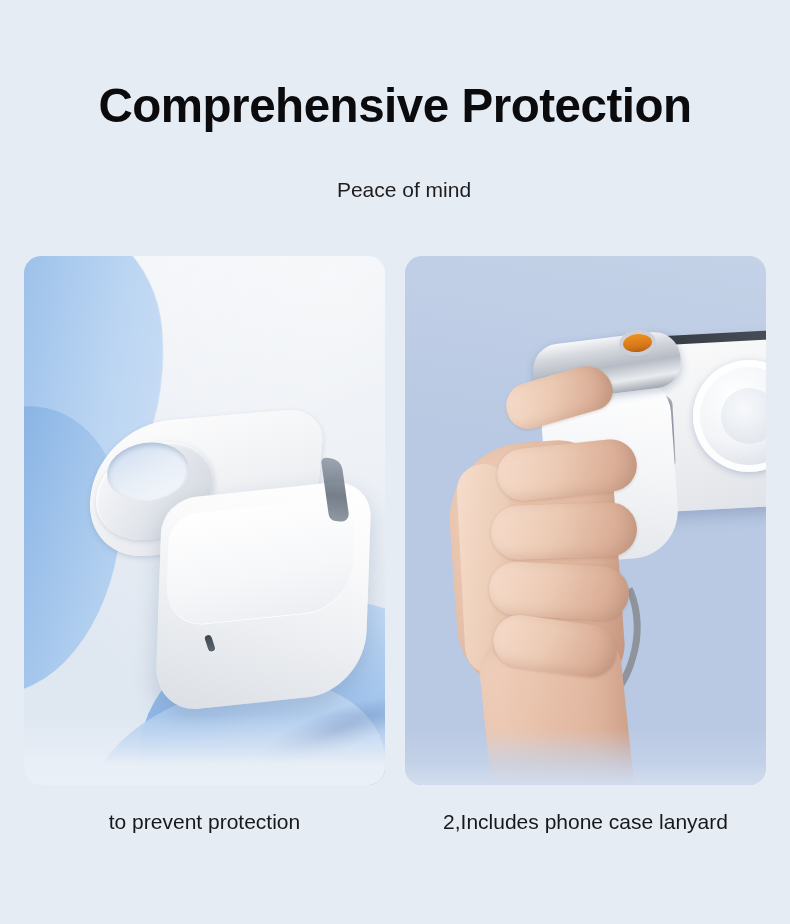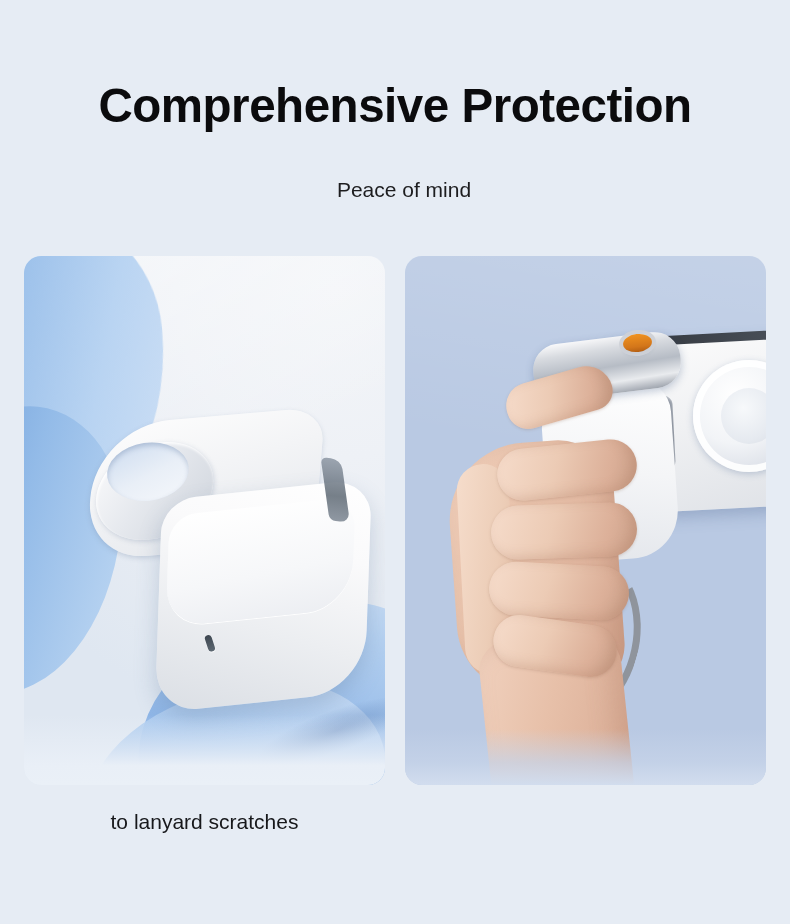--- a/index.html
+++ b/index.html
@@ -373,17 +373,18 @@
       <div class="finger f4"></div>
       <div class="finger f5"></div>
     </div>
 
     <div class="rc-fade"></div>
   </div>
 </div>
 
 <div class="captions">
   <div class="cap cap-left">
-    <div>to lanyard scratches</div>
+    <div>to prevent protection</div>
   </div>
   <div class="cap cap-right">
+    <div>2,Includes phone case lanyard</div>
   </div>
 </div>
 
 </body></html>

